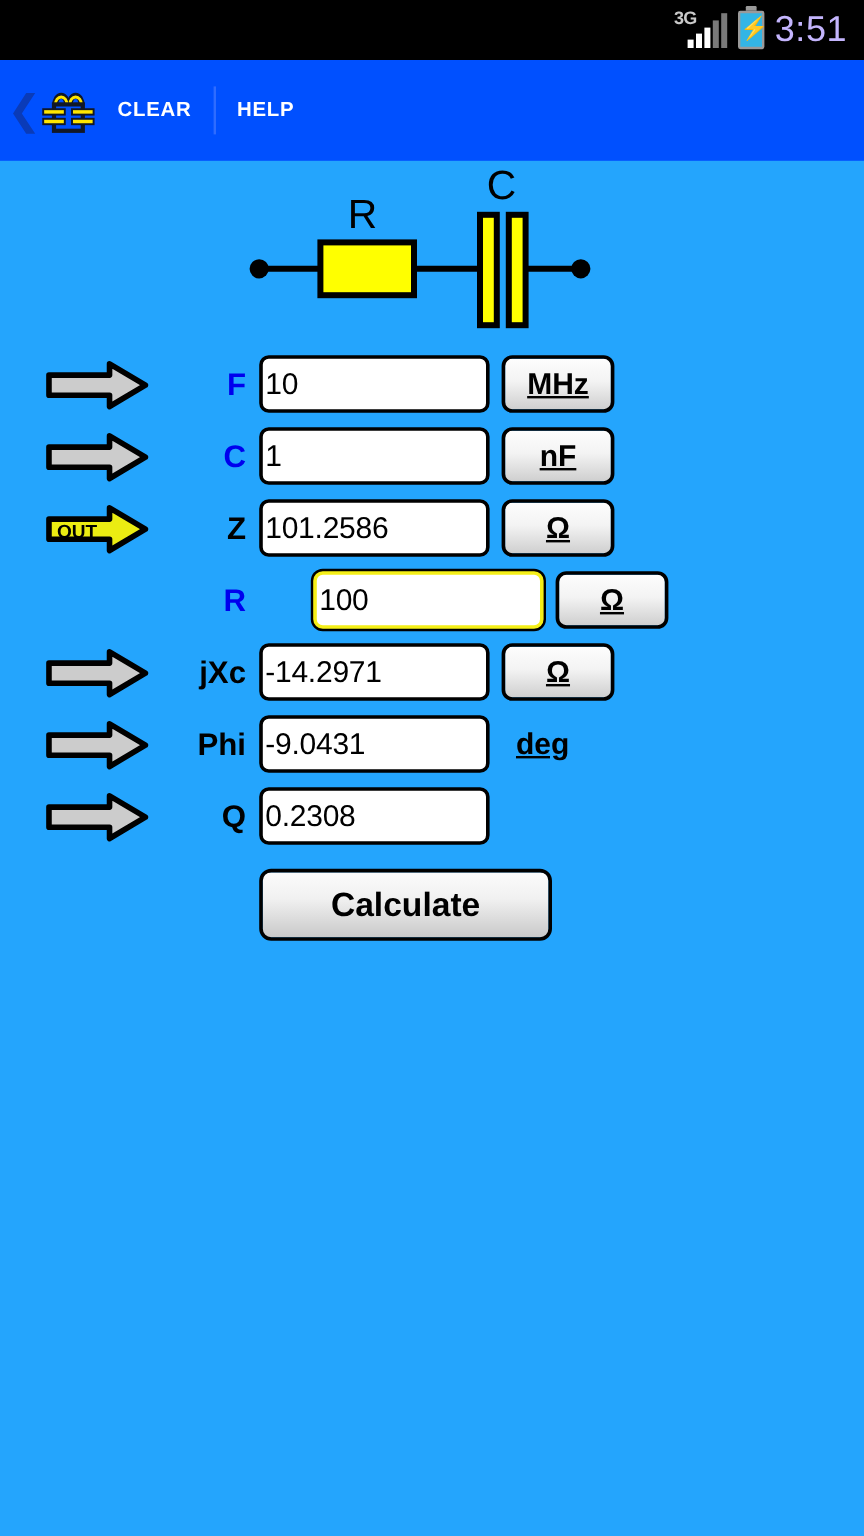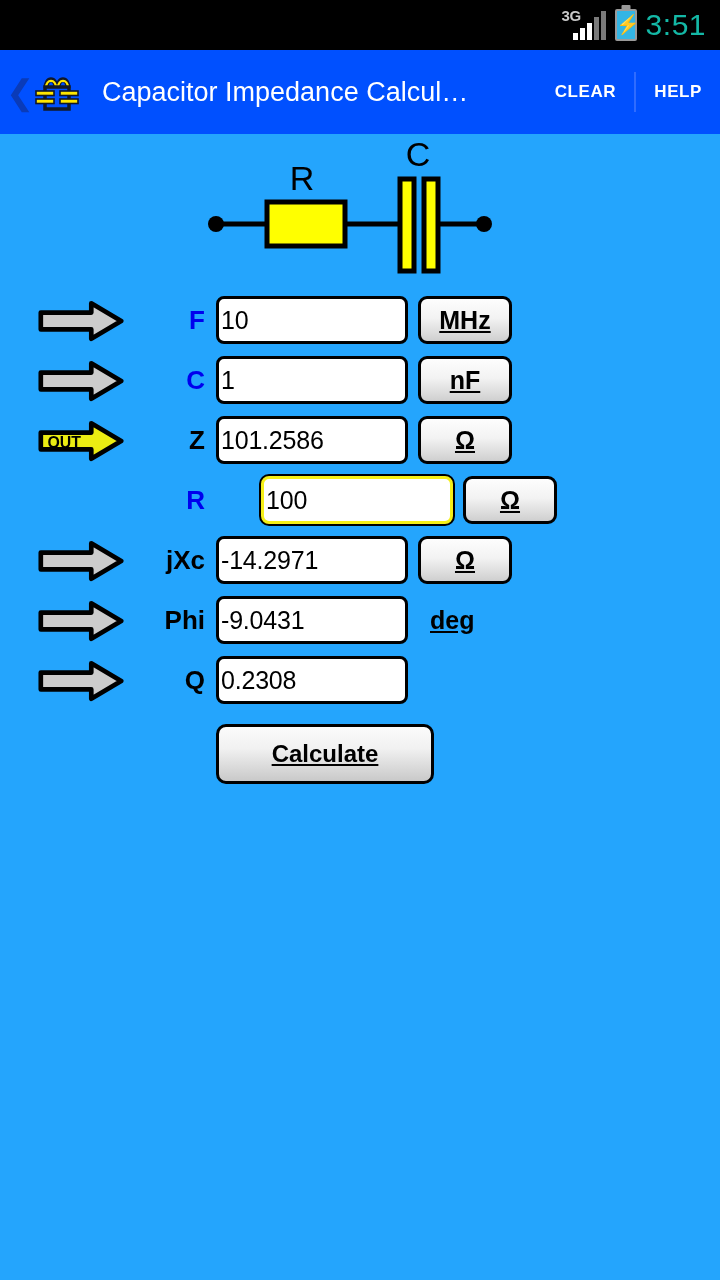--- a/index.html
+++ b/index.html
@@ -88,21 +88,21 @@
     position: absolute;
     inset: 0;
     color: #ffffff;
     font-size: 19px;
     line-height: 28px;
     text-align: center;
     font-weight: bold;
   }
   .clock {
     font-size: 30px;
-    color: #14b8a6;
+    color: #c4b5fd;
     line-height: 30px;
     font-weight: normal;
     letter-spacing: 0.5px;
   }
 
   
   .action-bar {
     position: relative;
     width: 720px;
     height: 84px;
@@ -249,33 +249,32 @@
     text-align: center;
   }
 
   .calc-row {
     display: flex;
     justify-content: flex-start;
     padding-left: 216px;
     margin-top: 14px;
   }
   .calc-btn {
-    width: 218px;
+    width: 244px;
     height: 60px;
     background: linear-gradient(to bottom, #fbfbfb 0%, #f1f1f1 40%, #c9c9c9 100%);
     border: 3px solid #000000;
     border-radius: 10px;
-    font-size: 24px;
+    font-size: 28px;
     font-weight: bold;
     color: #000000;
     display: flex;
     align-items: center;
     justify-content: center;
     cursor: pointer;
-    text-decoration: underline;
   }
 </style>
 </head>
 <body>
 
 <div class="status-bar">
   <div class="status-right">
 
     <div class="signal-wrap">
       <span class="net-label">3G</span>
@@ -310,21 +309,20 @@
 
       <rect x="11" y="18" width="24" height="22" fill="none" stroke="#111827" stroke-width="3.5"></rect>
 
       <rect x="2" y="22" width="18" height="4.5" fill="#ffe600" stroke="#111827" stroke-width="1.6"></rect>
       <rect x="2" y="30" width="18" height="4.5" fill="#ffe600" stroke="#111827" stroke-width="1.6"></rect>
       <rect x="26" y="22" width="18" height="4.5" fill="#ffe600" stroke="#111827" stroke-width="1.6"></rect>
       <rect x="26" y="30" width="18" height="4.5" fill="#ffe600" stroke="#111827" stroke-width="1.6"></rect>
     </svg>
   </div>
 
-  <div class="app-title">Capacitor Impedance Calcul…</div>
 
   <div class="bar-action">CLEAR</div>
   <div class="bar-divider"></div>
   <div class="bar-action">HELP</div>
 </div>
 
 <div class="circuit">
   <svg viewBox="0 0 720 150" width="720" height="150" aria-hidden="true">
 
     <line x1="216" y1="90" x2="268" y2="90" stroke="#000000" stroke-width="5"></line>

